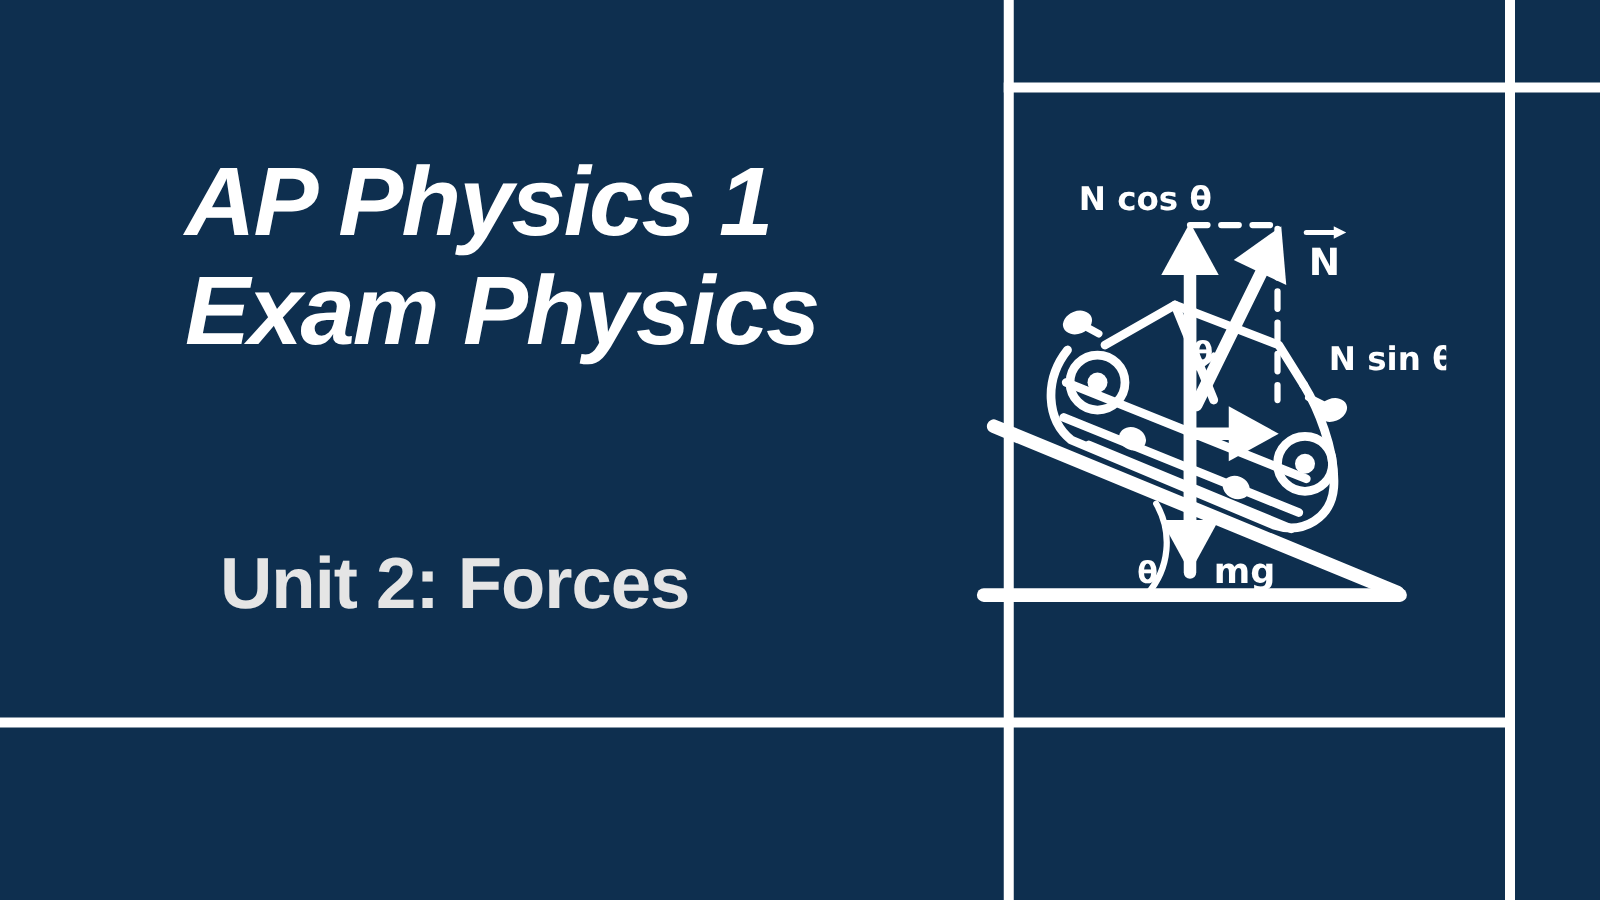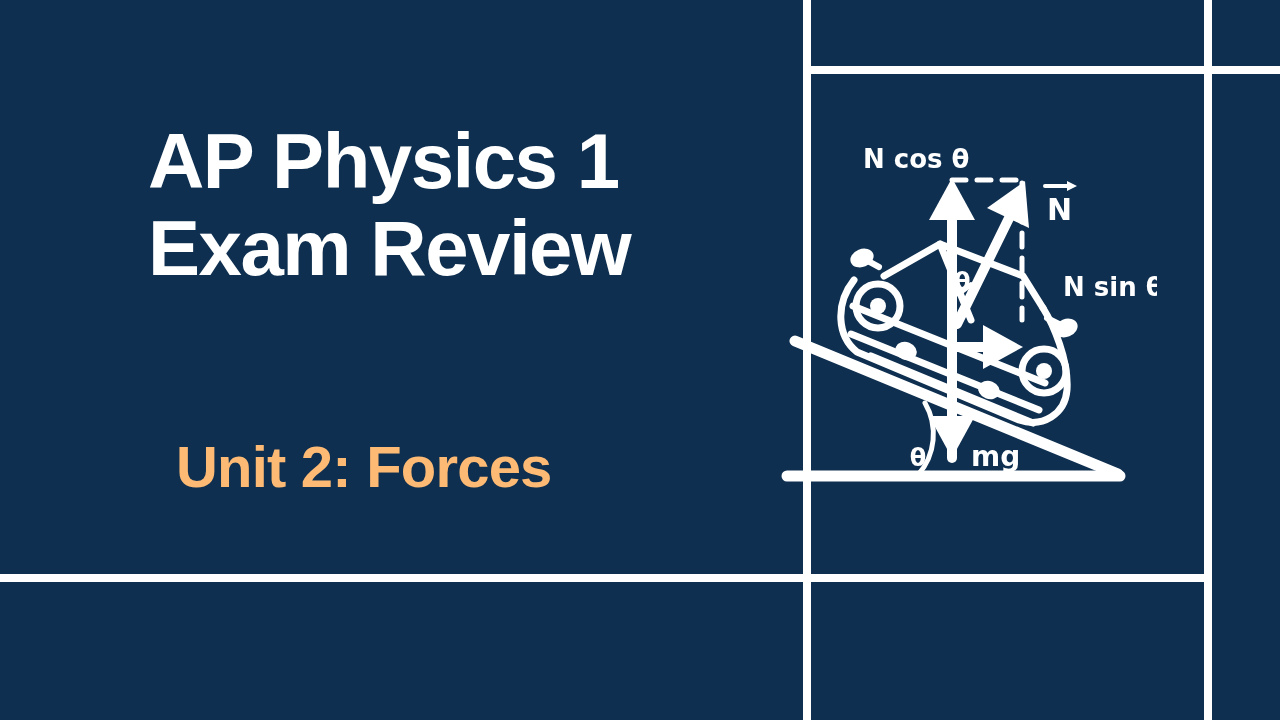--- a/index.html
+++ b/index.html
@@ -25,37 +25,38 @@
   #vline-right { left: 1204px; top: 0;    width: 8px;  height: 720px; }
   #hline-top   { left: 803px; top: 66px;  width: 477px; height: 8px; }
   #hline-bottom{ left: 0;     top: 574px; width: 1212px; height: 8px; }
 
   
   #title-block {
     position: absolute;
     left: 148px;
     top: 118px;
     width: 620px;
+    font-style: italic;
   }
   .title-line {
     color: #ffffff;
     font-size: 78px;
     font-weight: 700;
     line-height: 1.12;
     letter-spacing: -1.5px;
     white-space: nowrap;
   }
   #subtitle-block {
     position: absolute;
     left: 176px;
     top: 434px;
     width: 620px;
   }
   #subtitle {
-    color: #fdba74;
+    color: #e5e5e5;
     font-size: 58px;
     font-weight: 700;
     line-height: 1.15;
     letter-spacing: -0.8px;
     white-space: nowrap;
   }
 
   
   #diagram {
     position: absolute;
@@ -75,21 +76,21 @@
 
 <div id="stage">
 
   <div class="grid-line" id="vline-left"></div>
   <div class="grid-line" id="vline-right"></div>
   <div class="grid-line" id="hline-top"></div>
   <div class="grid-line" id="hline-bottom"></div>
 
   <div id="title-block">
     <div class="title-line">AP Physics 1</div>
-    <div class="title-line">Exam Review</div>
+    <div class="title-line">Exam Physics</div>
   </div>
 
   <div id="subtitle-block">
     <div id="subtitle">Unit 2: Forces</div>
   </div>
 
   <div id="diagram">
     <svg viewBox="0 0 382 382" xmlns="http://www.w3.org/2000/svg">
 
       <path class="dg-stroke" d="M 12 348 L 345 348" stroke-width="11"></path>

